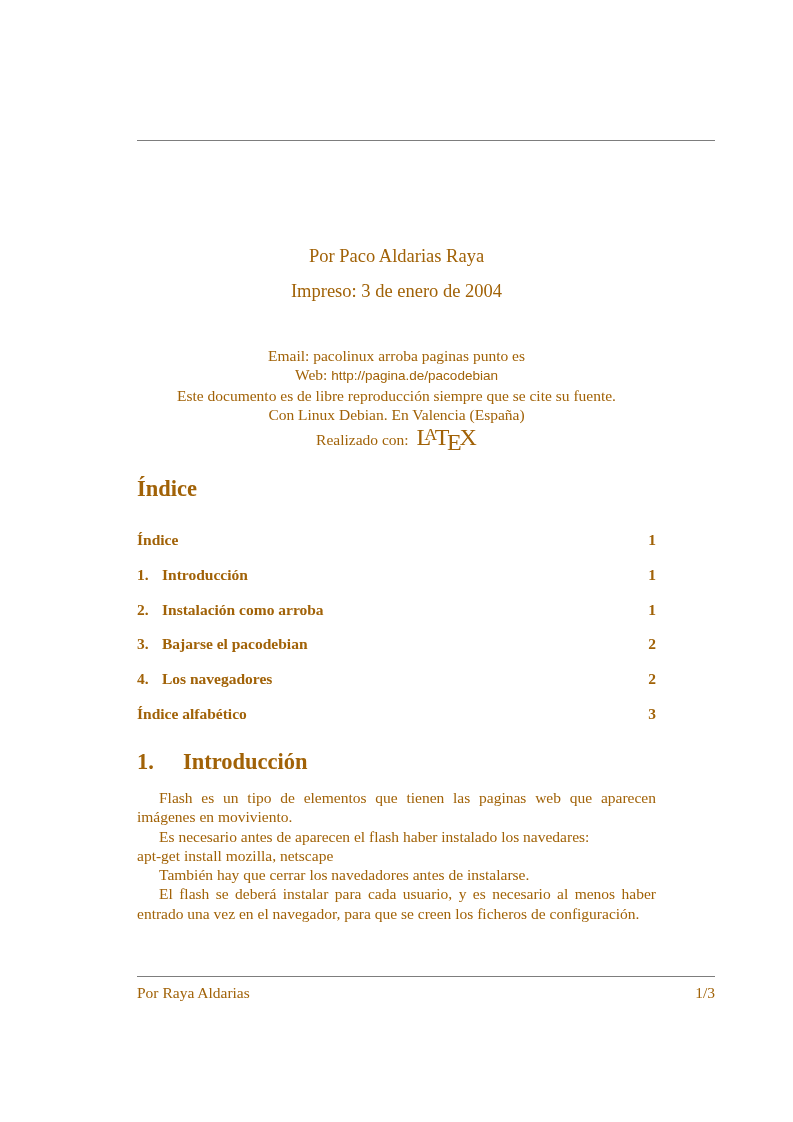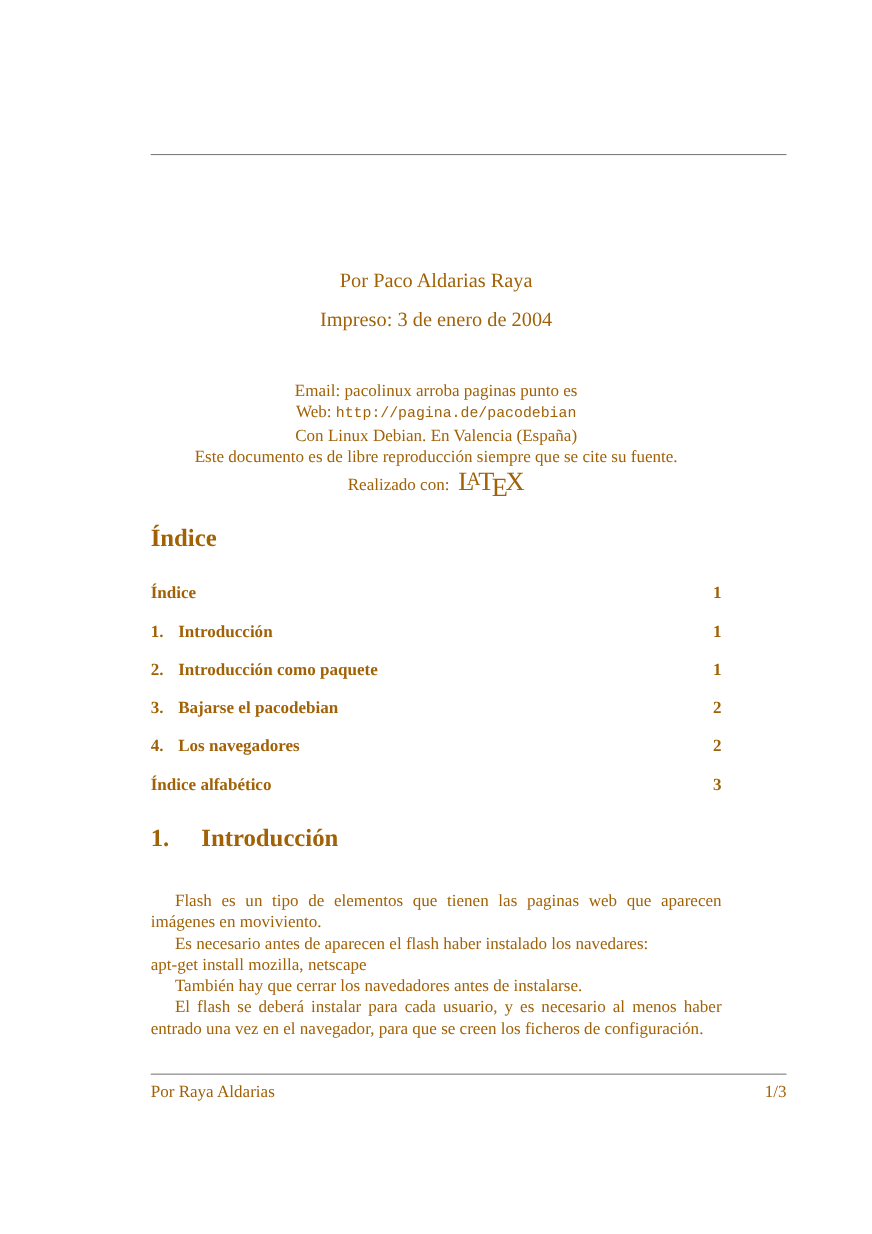--- a/index.html
+++ b/index.html
@@ -40,21 +40,21 @@
   .info-block {
     position: absolute;
     left: 137px;
     top: 346px;
     width: 519px;
     text-align: center;
     font-size: 15.5px;
     line-height: 19.4px;
   }
   .mono {
-    font-family: Liberation Mono, monospace;
+    font-family: Liberation Sans, sans-serif;
     font-size: 13.5px;
   }
   .latex-logo {
     display: inline-block;
     font-size: 24px;
     line-height: 19px;
     margin-left: 8px;
     white-space: nowrap;
   }
   .lx-a {
@@ -109,21 +109,21 @@
     line-height: 26px;
   }
   .sec-num {
     display: inline-block;
     width: 46px;
   }
 
   .body-text {
     position: absolute;
     left: 137px;
-    top: 810px;
+    top: 788px;
     width: 519px;
     font-size: 15.5px;
     line-height: 19.3px;
     text-align: justify;
   }
   .body-text p { margin: 0; }
   .body-text p.indent { text-indent: 22px; }
   .body-text p.noindent { text-indent: 0; }
 
   .footer {
@@ -145,38 +145,38 @@
   <div class="rule rule-top"></div>
 
   <div class="title-block">
     <div class="title-line">Por Paco Aldarias Raya</div>
     <div class="title-line title-line-2">Impreso: 3 de enero de 2004</div>
   </div>
 
   <div class="info-block">
     <div>Email: pacolinux arroba paginas punto es</div>
     <div><span>Web: </span><span class="mono">http://pagina.de/pacodebian</span></div>
+    <div>Este documento es de libre reproducción siempre que se cite su fuente.</div>
     <div>Con Linux Debian. En Valencia (España)</div>
-    <div>Este documento es de libre reproducción siempre que se cite su fuente.</div>
     <div><span>Realizado con:</span><span class="latex-logo"><span>L</span><span class="lx-a">A</span><span>T</span><span class="lx-e">E</span><span>X</span></span></div>
   </div>
 
   <h1 class="toc-heading">Índice</h1>
 
   <div class="toc">
     <div class="toc-row">
       <span class="toc-label"><span class="toc-num"></span><span>Índice</span></span>
       <span class="toc-page">1</span>
     </div>
     <div class="toc-row">
       <span class="toc-label"><span class="toc-num">1.</span><span>Introducción</span></span>
       <span class="toc-page">1</span>
     </div>
     <div class="toc-row">
-      <span class="toc-label"><span class="toc-num">2.</span><span>Introducción como paquete</span></span>
+      <span class="toc-label"><span class="toc-num">2.</span><span>Instalación como arroba</span></span>
       <span class="toc-page">1</span>
     </div>
     <div class="toc-row">
       <span class="toc-label"><span class="toc-num">3.</span><span>Bajarse el pacodebian</span></span>
       <span class="toc-page">2</span>
     </div>
     <div class="toc-row">
       <span class="toc-label"><span class="toc-num">4.</span><span>Los navegadores</span></span>
       <span class="toc-page">2</span>
     </div>

